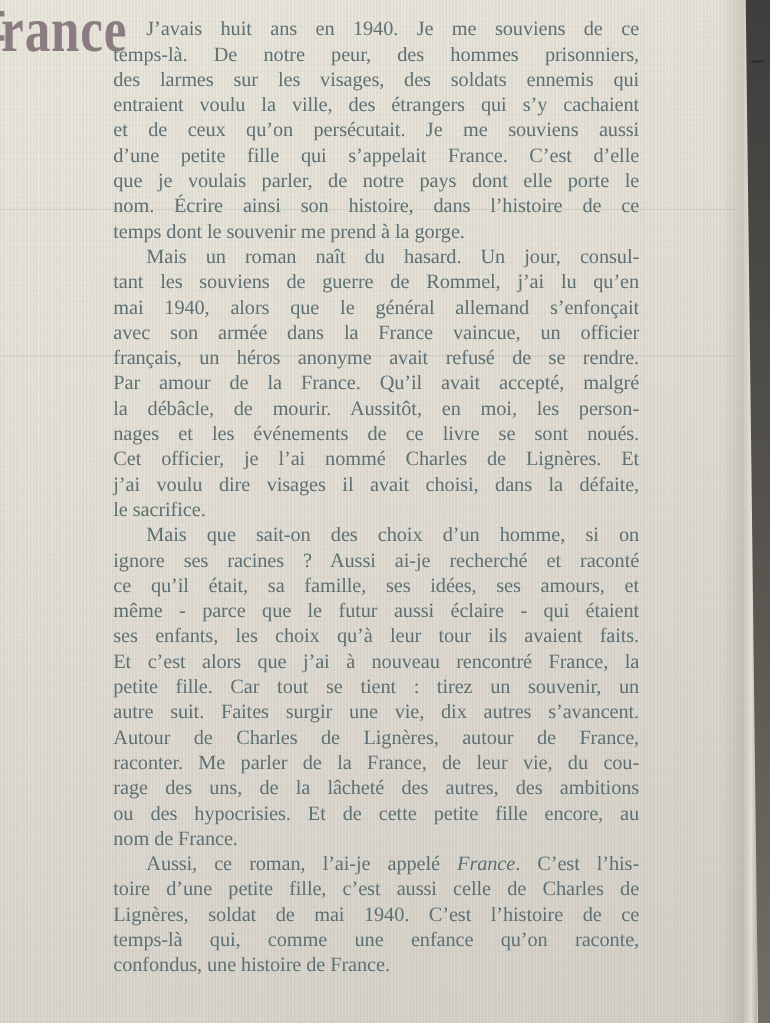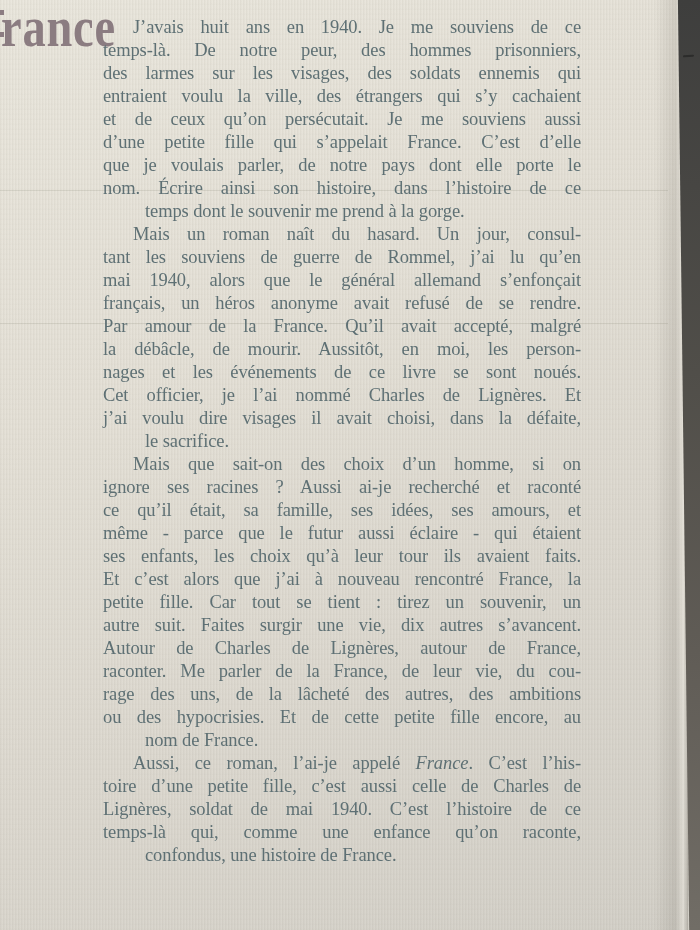--- a/index.html
+++ b/index.html
@@ -108,21 +108,20 @@
     letter-spacing: -0.1px;
     filter: blur(0.35px);
   }
   .line {
     text-align: justify;
     text-align-last: justify;
     white-space: nowrap;
   }
   .line.para-end {
     text-align-last: left;
-    margin-left: 42px;
   }
   .line.first {
     padding-left: 30px;
   }
   .line i {
     font-style: italic;
   }
 </style>
 </head>
 <body>
@@ -145,20 +144,21 @@
       <div class="line"><span>des larmes sur les visages, des soldats ennemis qui</span></div>
       <div class="line"><span>entraient voulu la ville, des étrangers qui s’y cachaient</span></div>
       <div class="line"><span>et de ceux qu’on persécutait. Je me souviens aussi</span></div>
       <div class="line"><span>d’une petite fille qui s’appelait France. C’est d’elle</span></div>
       <div class="line"><span>que je voulais parler, de notre pays dont elle porte le</span></div>
       <div class="line"><span>nom. Écrire ainsi son histoire, dans l’histoire de ce</span></div>
       <div class="line para-end"><span>temps dont le souvenir me prend à la gorge.</span></div>
       <div class="line first"><span>Mais un roman naît du hasard. Un jour, consul-</span></div>
       <div class="line"><span>tant les souviens de guerre de Rommel, j’ai lu qu’en</span></div>
       <div class="line"><span>mai 1940, alors que le général allemand s’enfonçait</span></div>
+      <div class="line"><span>avec son armée dans la France vaincue, un officier</span></div>
       <div class="line"><span>français, un héros anonyme avait refusé de se rendre.</span></div>
       <div class="line"><span>Par amour de la France. Qu’il avait accepté, malgré</span></div>
       <div class="line"><span>la débâcle, de mourir. Aussitôt, en moi, les person-</span></div>
       <div class="line"><span>nages et les événements de ce livre se sont noués.</span></div>
       <div class="line"><span>Cet officier, je l’ai nommé Charles de Lignères. Et</span></div>
       <div class="line"><span>j’ai voulu dire visages il avait choisi, dans la défaite,</span></div>
       <div class="line para-end"><span>le sacrifice.</span></div>
       <div class="line first"><span>Mais que sait-on des choix d’un homme, si on</span></div>
       <div class="line"><span>ignore ses racines ? Aussi ai-je recherché et raconté</span></div>
       <div class="line"><span>ce qu’il était, sa famille, ses idées, ses amours, et</span></div>

